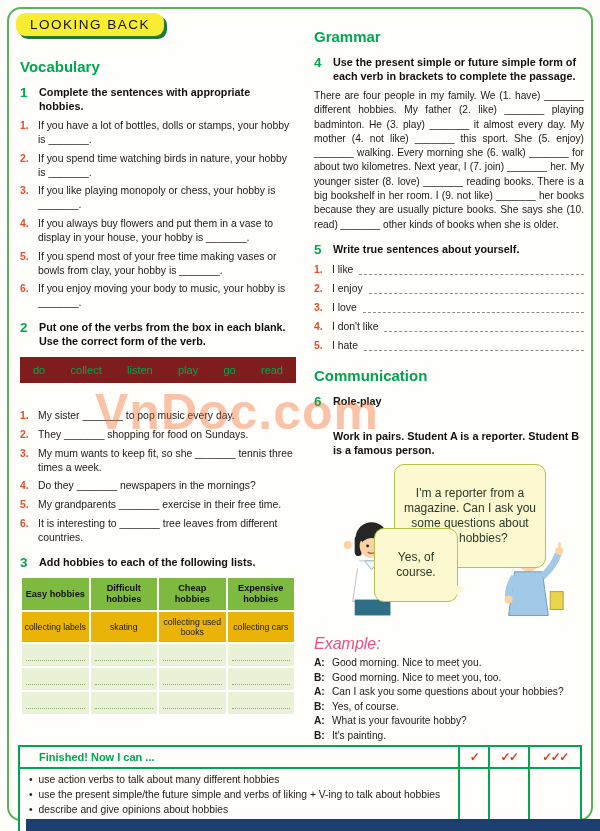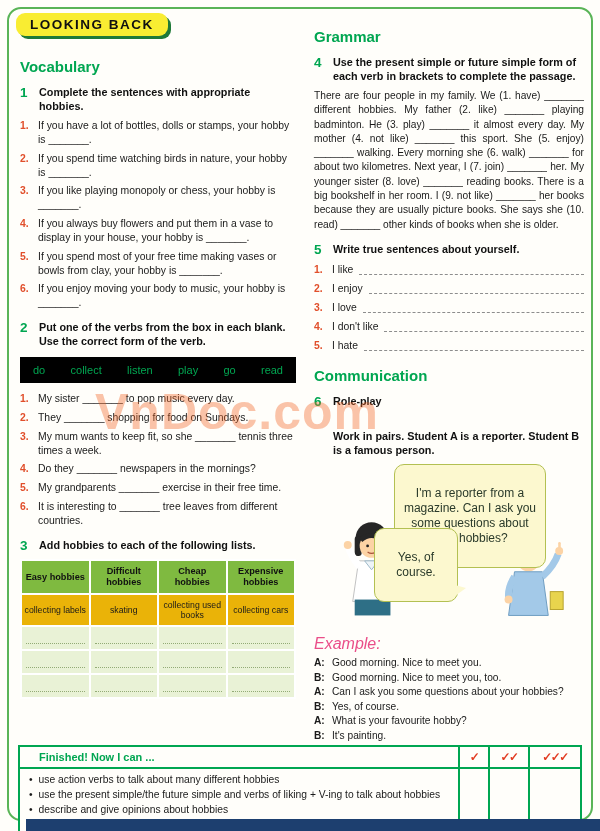--- a/index.html
+++ b/index.html
@@ -1,38 +1,38 @@
 <!DOCTYPE html>
 <html><head>
 <meta charset="utf-8">
 <style>
   * { box-sizing: border-box; margin: 0; padding: 0; }
   body { background:#e8e8e8; font-family:"Liberation Sans", sans-serif; }
   .page { position:relative; width:600px; height:831px; margin:0 auto; background:#fffefa; color:#1a1a1a; overflow:hidden; }
   .frame { position:absolute; left:7px; top:7px; right:7px; bottom:10px; border:2px solid #5ab457; border-radius:14px; pointer-events:none; }
 
-  .badge { position:absolute; left:16px; top:13px; background:#f9ed32; border-radius:9px; padding:4px 14px; font-weight:bold; font-size:13.5px; letter-spacing:1.5px; box-shadow:3px 3px 0 #1f7a38; color:#111; z-index:3; }
+  .badge { position:absolute; left:16px; top:13px; background:#f9ed32; border-radius:9px; padding:4px 14px; font-weight:normal; font-size:13.5px; letter-spacing:1.5px; box-shadow:3px 3px 0 #1f7a38; color:#111; z-index:3; }
 
   .col-left  { position:absolute; left:20px;  top:58px; width:276px; }
   .col-right { position:absolute; left:314px; top:28px; width:270px; }
 
   .section-heading { color:#00a651; font-size:15px; font-weight:bold; margin:0 0 6px; }
   .mt { margin-top:14px; }
 
   .ex-head { display:flex; gap:7px; margin:10px 0 6px; align-items:flex-start; }
   .ex-num { color:#00a651; font-weight:bold; font-size:13.5px; line-height:1.15; flex:none; width:12px; }
   .ex-instr { font-weight:bold; font-size:10.8px; line-height:1.3; color:#111; }
   .indent { margin-left:19px;margin-top:20px; }
 
   .item { display:flex; margin:5px 0; font-size:10.4px; line-height:1.33; }
   .item .n { color:#e14f2b; font-weight:bold; width:18px; flex:none; }
   .item .t { flex:1; }
   .item .line { flex:1; border-bottom:1.5px dashed #8d8d8d; margin:0 0 2px 6px; }
 
-  .verb-box { background:#000000; margin:9px 0 9px; padding:7px 13px; display:flex; justify-content:space-between; font-size:11px; color:#00a651; }
+  .verb-box { background:#7f1d1d; margin:9px 0 26px; padding:7px 13px; display:flex; justify-content:space-between; font-size:11px; color:#00a651; }
 
   .h-table { width:100%; border-collapse:collapse; margin-top:0; table-layout:fixed; }
   .h-table th { background:#7fba40; font-size:9.2px; padding:5px 2px; border:2px solid #fff; color:#111; line-height:1.2; }
   .h-table td { background:#eab308; font-size:8.7px; text-align:center; padding:5px 1px; border:2px solid #fff; }
   .h-table tr.empty td { background:#e9f2d6; height:20px; vertical-align:bottom; }
   .write-line { border-bottom:1.5px dotted #93ab76; height:12px; margin:0 3px; }
 
   .passage { font-size:10.2px; line-height:1.4; text-align:justify; margin:3px 0 2px; }
 
   .scene { position:relative; height:152px; margin:7px 0 2px; }

